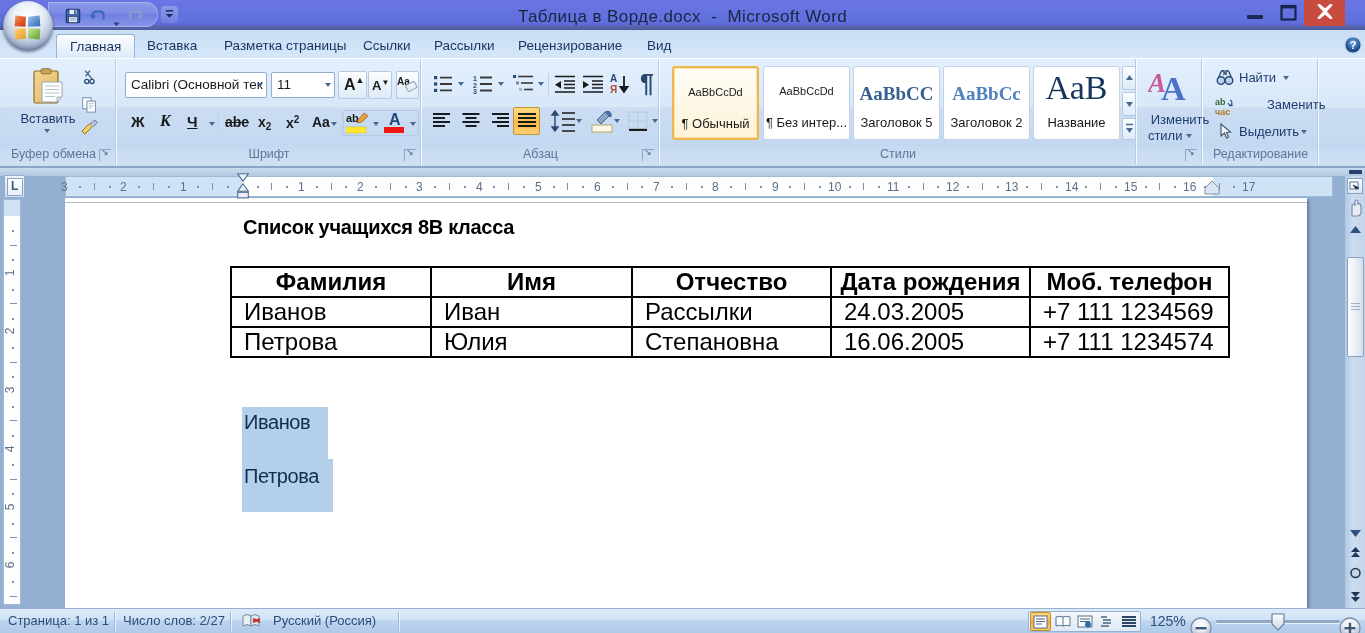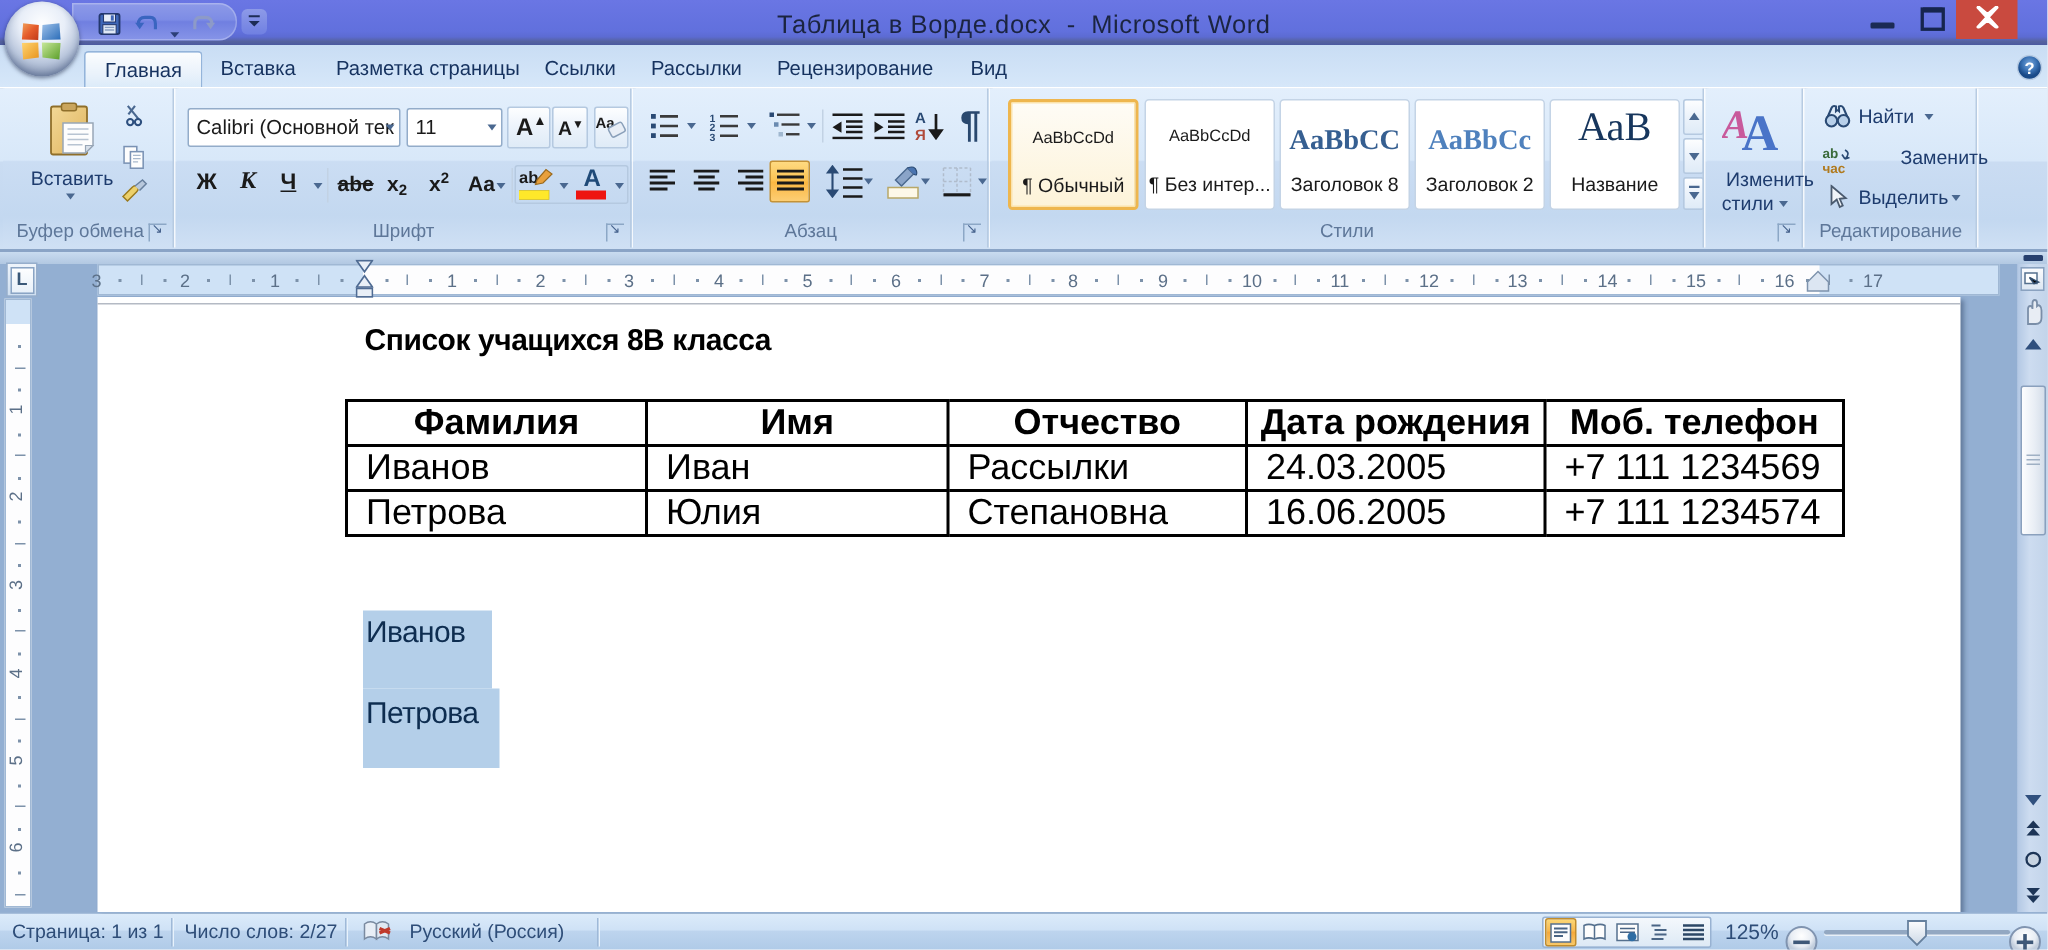--- a/index.html
+++ b/index.html
@@ -392,28 +392,28 @@
   <div class="cards" style="left:672px; border:2px solid #eeb64e; box-shadow:inset 0 0 0 1px #fbe3ac; background:linear-gradient(#fefcf6,#fdf3d8);">
     <div class="l1">AaBbCcDd</div>
       <div class="l2">¶ Обычный</div>
   </div>
   <div class="cards" style="left:763px;">
       <div class="l1">AaBbCcDd</div>
       <div class="l2">¶ Без интер...</div>
     </div>
   <div class="cards" style="left:853px;">
       <div class="l1" style="color:#365f91; font-family:'Liberation Serif',serif; font-weight:bold; font-size:19px; top:16px;">AaBbCС</div>
-      <div class="l2">Заголовок 8</div>
+      <div class="l2">Заголовок 5</div>
     </div>
   <div class="cards" style="left:943px;">
       <div class="l1" style="color:#4f81bd; font-family:'Liberation Serif',serif; font-weight:bold; font-size:19px; top:16px;">AaBbCс</div>
       <div class="l2">Заголовок 2</div>
     </div>
   <div class="cards" style="left:1033px;">
-      <div class="l1" style="color:#17365d; font-family:'Liberation Serif',serif; font-size:27px; top:2px;">АаВ</div>
+      <div class="l1" style="color:#17365d; font-family:'Liberation Serif',serif; font-size:34px; top:2px;">АаВ</div>
       <div class="l2">Название</div>
     </div>
   <div class="tbtn" style="left:1122px; top:66px; width:14px; height:24px;"></div>
   <svg class="abs" style="left:1125px; top:74px;" width="9" height="8" viewBox="0 0 9 8">
       <path d="M4.5 1 L8 6 H1 Z" fill="#4a6890"></path>
     </svg>
   <div class="tbtn" style="left:1122px; top:92px; width:14px; height:24px;"></div>
   <svg class="abs" style="left:1125px; top:100px;" width="9" height="8" viewBox="0 0 9 8">
       <path d="M4.5 7 L8 2 H1 Z" fill="#4a6890"></path>
     </svg>

